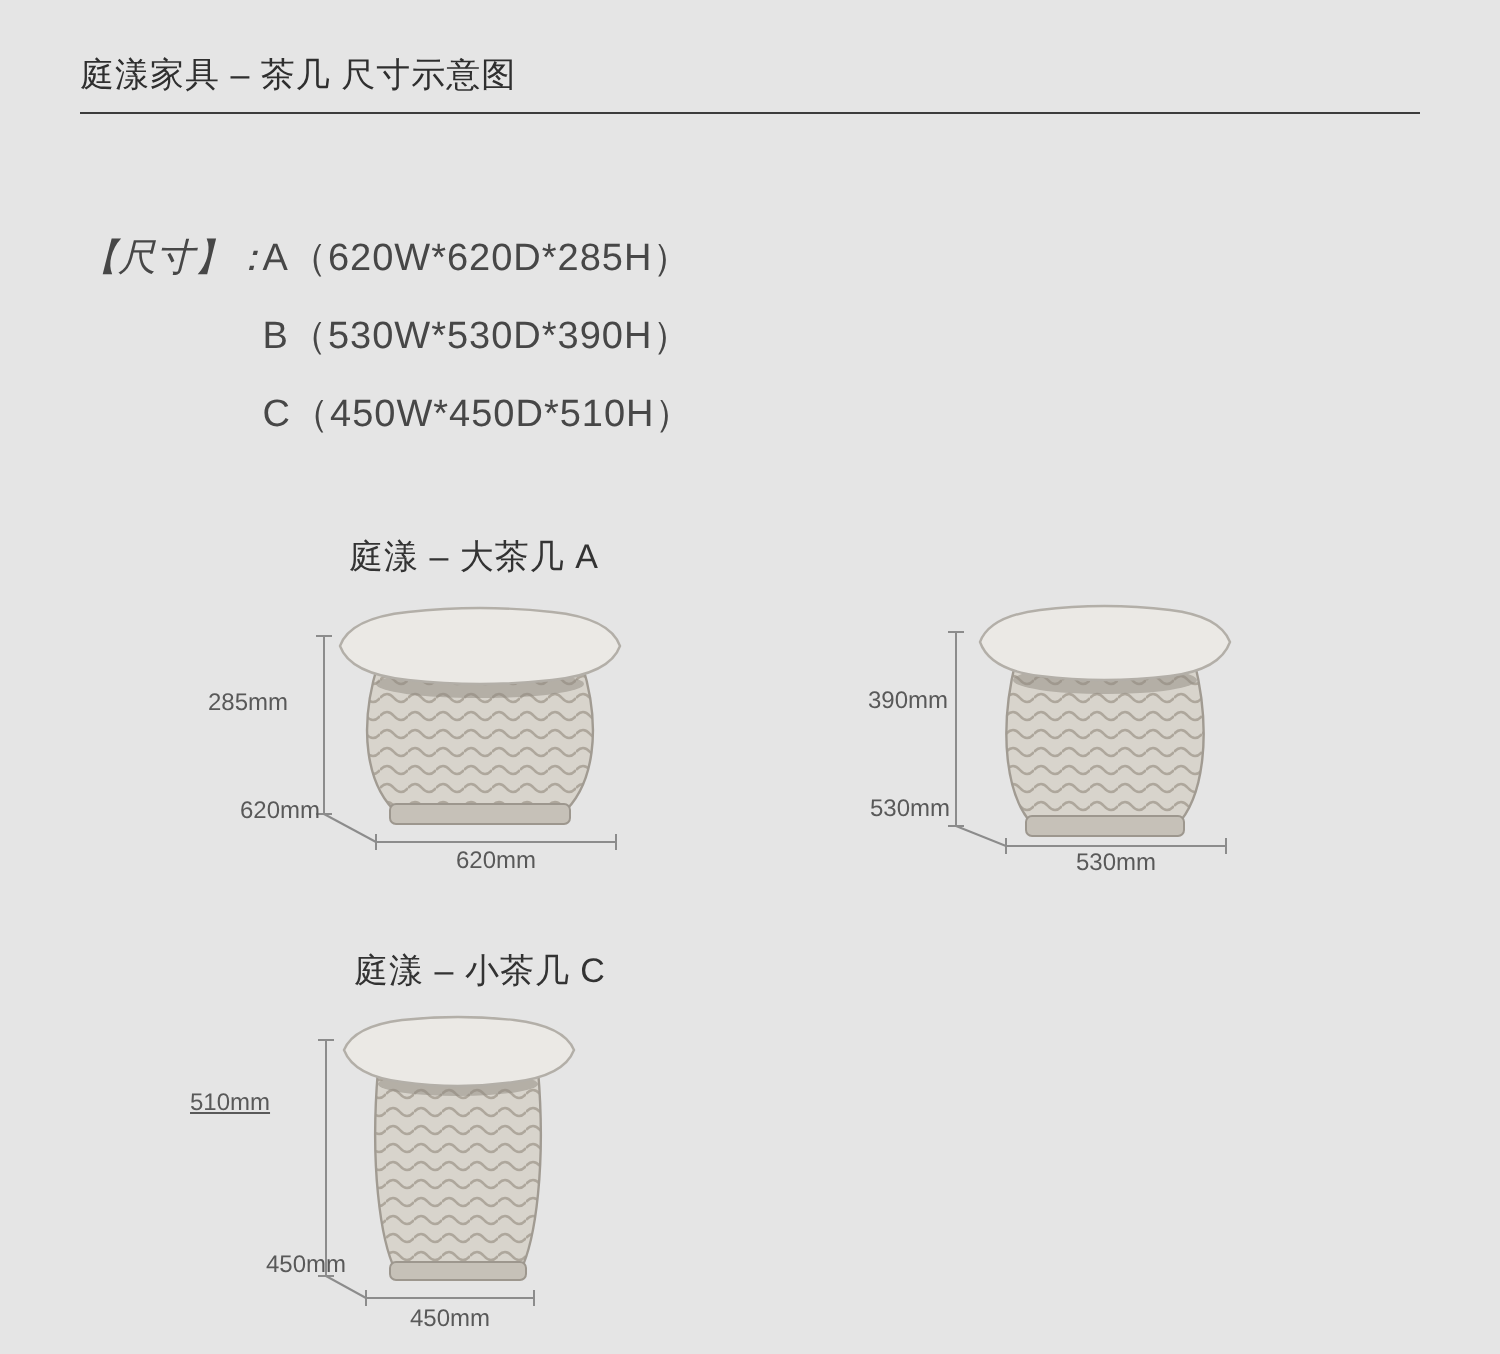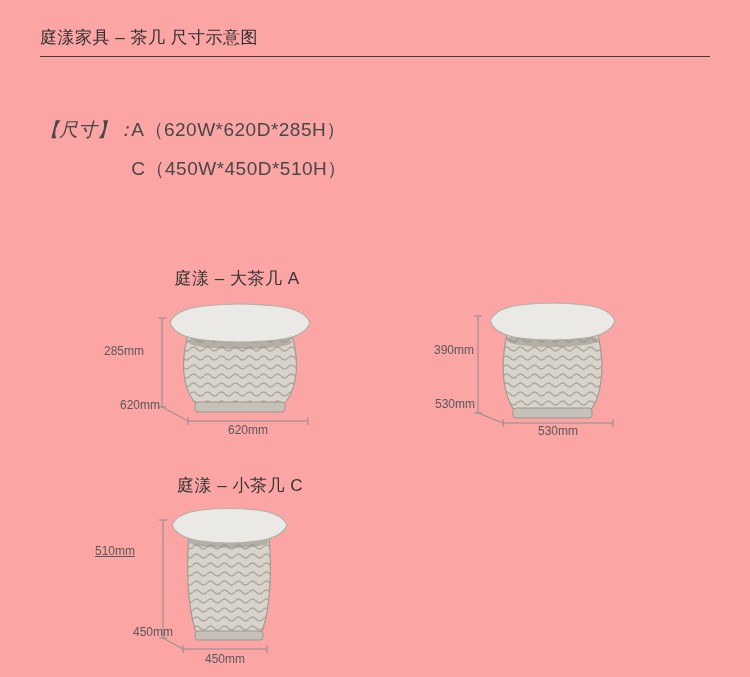--- a/index.html
+++ b/index.html
@@ -1,19 +1,19 @@
 <!DOCTYPE html>
 <html><head>
 <meta charset="utf-8">
 <style>
   html,body{margin:0;padding:0;background:#ffffff;}
   .page{
     position:relative;
     width:750px;height:677px;
-    background:#fca5a5;
+    background:#e5e5e5;
     font-family:"Liberation Sans","DejaVu Sans",sans-serif;
     overflow:hidden;
   }
   .page-title{
     position:absolute;left:40px;top:26px;
     font-size:17px;color:#2f2f2f;letter-spacing:.5px;font-weight:500;
   }
   .rule{
     position:absolute;left:40px;top:56px;width:670px;height:0;
     border-top:1px solid #3c3c3c;
@@ -47,20 +47,24 @@
 
 <div class="page">
 
   <div class="page-title">庭漾家具 – 茶几 尺寸示意图</div>
   <div class="rule"></div>
 
   <div class="specs">
     <div class="spec-row">
       <span class="spec-label">【尺寸】：</span>
       <span class="spec-item">A（620W*620D*285H）</span>
+    </div>
+    <div class="spec-row">
+      <span class="spec-label"></span>
+      <span class="spec-item">B（530W*530D*390H）</span>
     </div>
     <div class="spec-row">
       <span class="spec-label"></span>
       <span class="spec-item">C（450W*450D*510H）</span>
     </div>
   </div>
 
   <div class="diagram diagram-a">
     <div class="diagram-title">庭漾 – 大茶几 A</div>
     <svg class="table-svg" viewBox="0 0 290 180" height="180">

